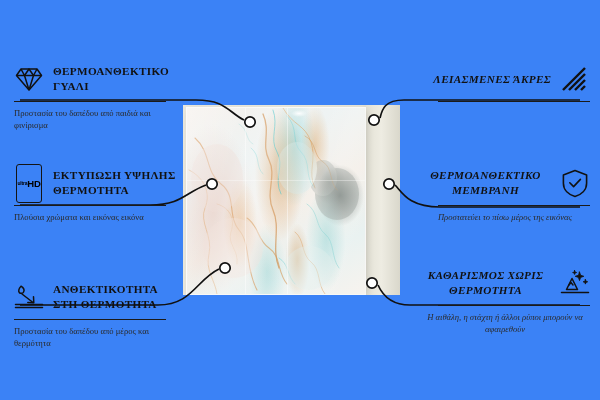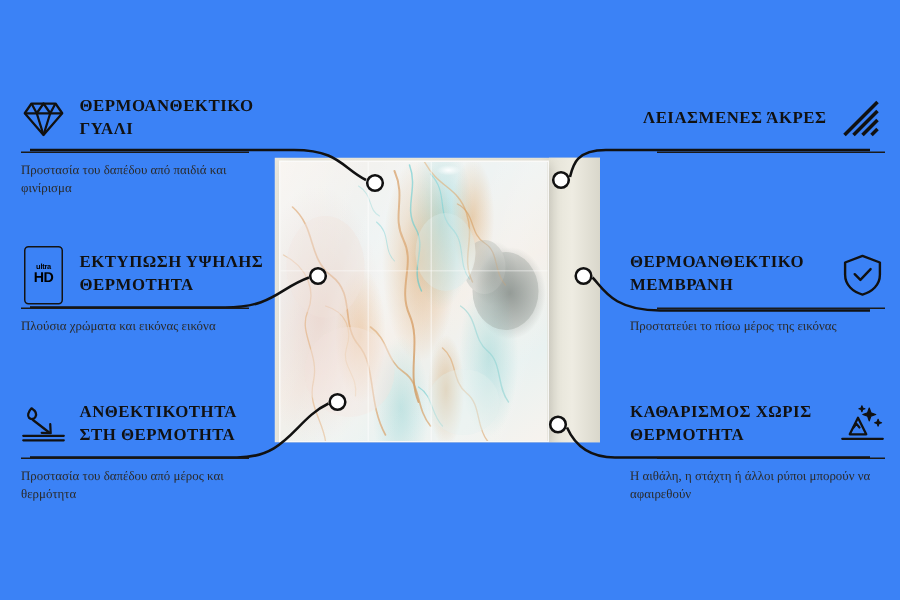--- a/index.html
+++ b/index.html
@@ -73,21 +73,21 @@
     position:absolute; left:104px; top:2px; width:16px; height:7px;
     background: radial-gradient(ellipse at center, rgba(255,255,255,.95), rgba(255,255,255,0) 70%);
   }
 
   
   #lines { position: absolute; inset: 0; pointer-events: none; }
 
   
   .feature { position: absolute; width: 170px; }
   .feature.left  { left: 14px;  text-align: left; }
-  .feature.right { right: 10px; text-align: left; }
+  .feature.right { right: 10px; text-align: center; font-style: italic; }
 
   .f-head {
     display: flex; align-items: center; gap: 9px;
     min-height: 34px;
   }
   .feature.right .f-head { flex-direction: row-reverse; }
 
   .f-icon { width: 30px; height: 30px; flex: 0 0 30px; display:flex; align-items:center; justify-content:center; }
   .f-icon svg { display:block; }
 
@@ -106,21 +106,21 @@
   .feature.left  .f-rule { margin-left: 0; }
   .feature.right .f-rule { margin-left: auto; }
   .f-sub {
     font-size: 8.6px; line-height: 1.42; color: #2a2a2a;
     font-family: "Liberation Serif", "DejaVu Serif", serif;
   }
 
   
   .hd-badge {
     width: 26px; height: 39px; border: 1.4px solid #141414; border-radius: 3px;
-    display:flex; flex-direction:column; align-items:center; justify-content:center;
+    display:flex; flex-direction:row; align-items:center; justify-content:center;
     line-height: 1;
     font-family: "Liberation Sans", sans-serif;
   }
   .hd-badge .u { font-size: 5px; font-weight: 700; letter-spacing: -.2px; }
   .hd-badge .h { font-size: 9.5px; font-weight: 700; letter-spacing: -.3px; margin-top: .5px; }
 </style>
 </head>
 <body>
 
 <div id="stage">
@@ -220,21 +220,21 @@
           <span class="u">ultra</span>
           <span class="h">HD</span>
         </span>
       </span>
       <span class="f-title">ΕΚΤΥΠΩΣΗ ΥΨΗΛΗΣ ΘΕΡΜΟΤΗΤΑ</span>
     </div>
     <div class="f-rule"></div>
     <div class="f-sub">Πλούσια χρώματα και εικόνας εικόνα</div>
   </div>
 
-  <div class="feature left" style="top:266px;">
+  <div class="feature left" style="top:280px;">
     <div class="f-head">
       <span class="f-icon">
         <svg width="30" height="28" viewBox="0 0 30 28">
           <g fill="none" stroke="#111" stroke-width="1.5" stroke-linecap="round" stroke-linejoin="round">
             <path d="M7 3.2 C9.8 5 10.6 7.2 9.6 9 C8.8 10.5 6.6 10.8 5.4 9.6 C4.2 8.4 4.6 5.6 7 3.2 Z"></path>
             <path d="M8 11 L19 19.5"></path>
             <path d="M19.5 13.8 L19.8 19.8 L13.8 19.6"></path>
             <path d="M1.5 21.5 H28.5"></path>
             <path d="M1.5 24.5 H28.5"></path>
           </g>

